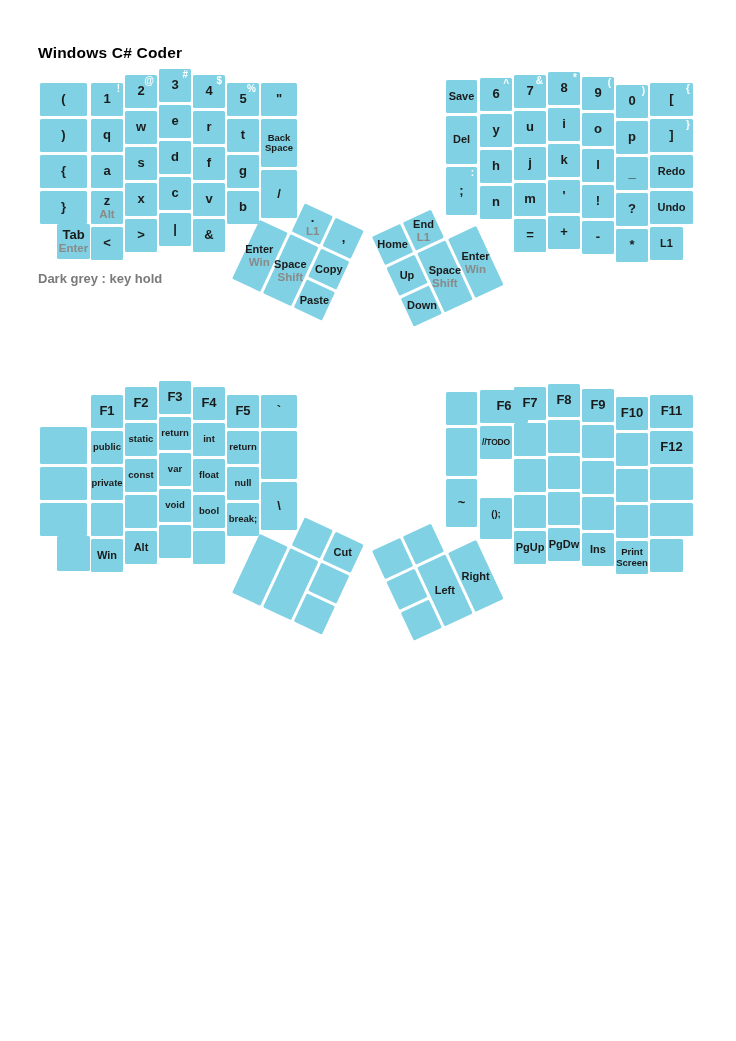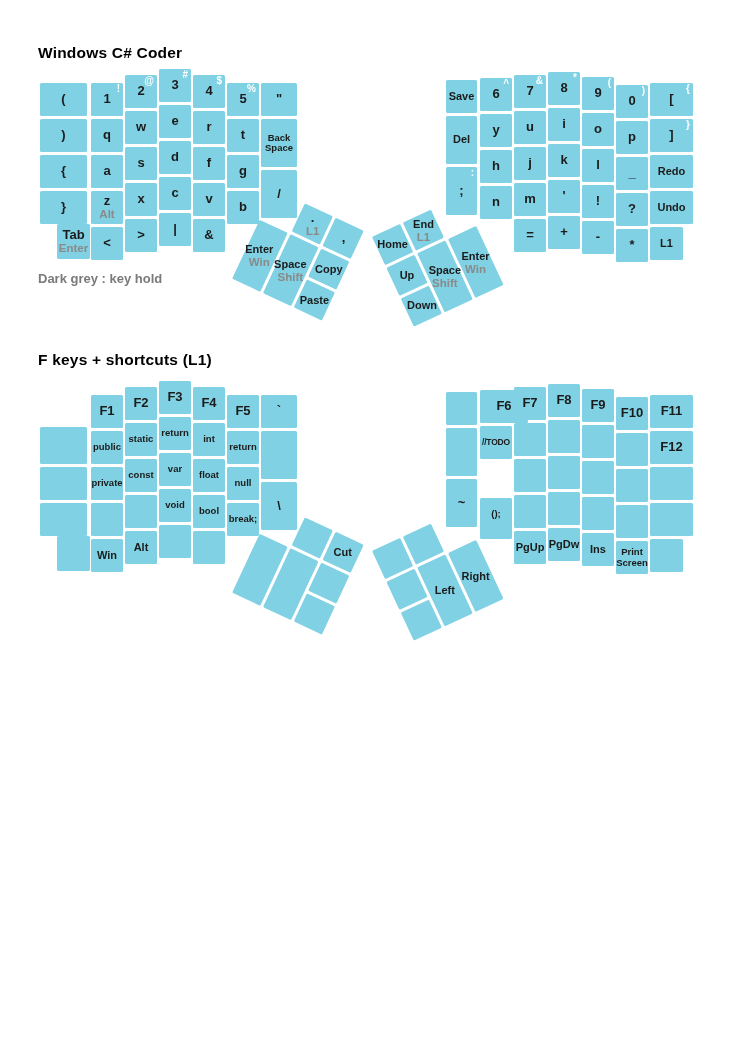--- a/index.html
+++ b/index.html
@@ -434,21 +434,20 @@
         </div>
         <div class="key sz-s" style="left: 68px; top: 34px; width: 31px; height: 65px;">
           <div class="klabel">
             <span class="main">Enter</span>
             <span class="hold">Win</span>
           </div>
         </div>
       </div>
     </div>
   <p class="caption">Dark grey : key hold</p>
-  <h2 class="title t2">F keys + shortcuts (L1)</h2>
   <div class="board">
       <div class="key sz-s" style="left: 40px; top: 395px; width: 47px; height: 33px; margin-top: 32px;">
         <div class="klabel">
           <span class="main">Esc</span>
         </div>
       </div>
       <div class="key sz-m" style="left: 40px; top: 431px; width: 47px; height: 33px;">
         <div class="klabel"></div>
       </div>
       <div class="key sz-m" style="left: 40px; top: 467px; width: 47px; height: 33px;">

